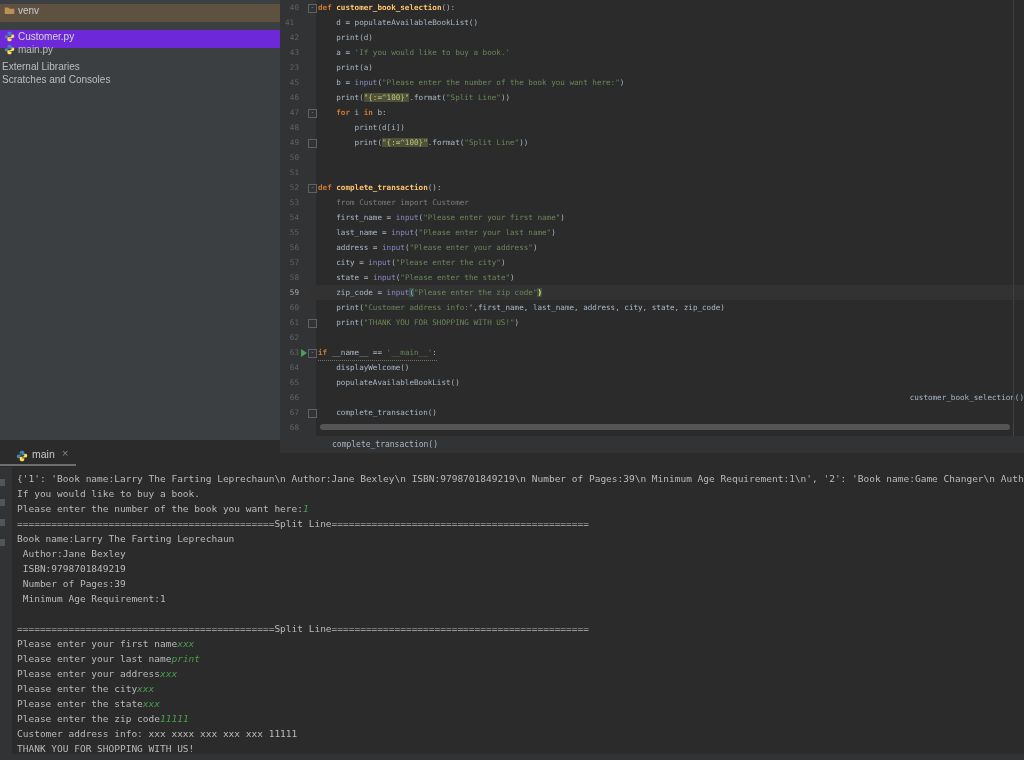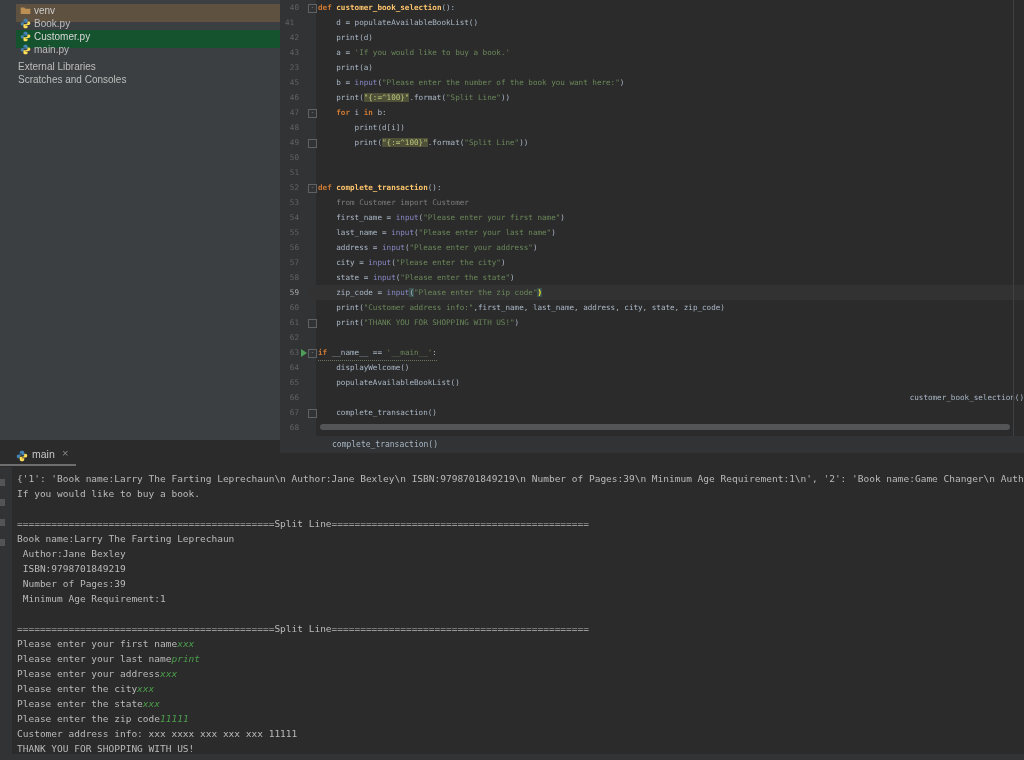--- a/index.html
+++ b/index.html
@@ -1,24 +1,24 @@
 <!DOCTYPE html>
 <html><head>
 <meta charset="utf-8">
 <style>
   html,body{margin:0;padding:0;background:#2b2b2b;}
   #app{position:relative;width:1024px;height:760px;overflow:hidden;background:#2b2b2b;font-family:"Liberation Sans",sans-serif;}
 
   
   #project{position:absolute;left:0;top:0;width:280px;height:440px;background:#3c3f41;overflow:hidden;}
-  .trow{position:absolute;left:16px;width:100%;height:18px;color:#bdbdbd;font-size:10px;line-height:13px;cursor:default;text-align:right;}
+  .trow{position:absolute;left:0;width:100%;height:18px;color:#bdbdbd;font-size:10px;line-height:13px;cursor:default;text-align:right;}
   .trow .ticon{position:absolute;left:4px;top:1px;width:11px;height:11px;}
   .trow .tlabel{position:absolute;left:18px;white-space:nowrap;}
   .trow.noicon .tlabel{left:2px;}
-  .trow.sel{background:#14532d;color:#d8d8d8;}
+  .trow.sel{background:#6d28d9;color:#d8d8d8;}
   .trow.venv{background:#5e5140;color:#cccccc;}
 
   
   #editor{position:absolute;left:280px;top:0;width:744px;height:436px;background:#2b2b2b;overflow:hidden;}
   #gutterbg{position:absolute;left:0;top:0;width:36px;height:436px;background:#313335;}
   .curline{position:absolute;left:28px;right:0;height:15px;background:#323232;}
   .gnum{position:absolute;left:0;width:19px;height:15px;text-align:right;font:7.6px "DejaVu Sans Mono",monospace;line-height:15px;color:#606366;}
   .gnum.cur{color:#a8a8a8;text-align:right;}
   .eline{position:absolute;left:38px;right:0;height:15px;font:7.6px "DejaVu Sans Mono",monospace;line-height:15px;white-space:pre;}
   .fold{position:absolute;left:28px;width:7px;height:7px;border:1px solid #5f6264;color:#9a9d9f;font-size:6px;line-height:5px;text-align:center;box-sizing:content-box;}
@@ -58,27 +58,20 @@
 <body>
 
 <div id="app">
 
   <div id="project">
       <div class="trow venv" style="top: 4px;">
         <span class="ticon"><svg width="11" height="11" viewBox="0 0 16 16">
             <path fill="#bc8f54" d="M1 3.5h5.2L8 5.5h7V13H1z"></path>
           </svg></span>
         <span class="tlabel">venv</span>
-      </div>
-      <div class="trow " style="top: 17px;">
-        <span class="ticon"><svg width="11" height="11" viewBox="0 0 16 16">
-            <path fill="#4584b6" d="M8 1c-2 0-3 .8-3 2v2h3v1H3.5C2 6 1 7 1 8.5S2 11 3.5 11H5V9.5C5 8 6 7 7.5 7H11V3c0-1.2-1-2-3-2z"></path>
-            <path fill="#ffde57" d="M8 15c2 0 3-.8 3-2v-2H8v-1h4.5c1.5 0 2.5-1 2.5-2.5S14 5 12.5 5H11v1.5C11 8 10 9 8.5 9H5v4c0 1.2 1 2 3 2z"></path>
-          </svg></span>
-        <span class="tlabel">Book.py</span>
       </div>
       <div class="trow sel" style="top: 30px;">
         <span class="ticon"><svg width="11" height="11" viewBox="0 0 16 16">
             <path fill="#4584b6" d="M8 1c-2 0-3 .8-3 2v2h3v1H3.5C2 6 1 7 1 8.5S2 11 3.5 11H5V9.5C5 8 6 7 7.5 7H11V3c0-1.2-1-2-3-2z"></path>
             <path fill="#ffde57" d="M8 15c2 0 3-.8 3-2v-2H8v-1h4.5c1.5 0 2.5-1 2.5-2.5S14 5 12.5 5H11v1.5C11 8 10 9 8.5 9H5v4c0 1.2 1 2 3 2z"></path>
           </svg></span>
         <span class="tlabel">Customer.py</span>
       </div>
       <div class="trow " style="top: 43px;">
         <span class="ticon"><svg width="11" height="11" viewBox="0 0 16 16">
@@ -187,20 +180,21 @@
   <div id="console">
     <div id="cstrip">
         <div class="cfrag" style="top: 12px;"></div>
         <div class="cfrag" style="top: 32px;"></div>
         <div class="cfrag" style="top: 52px;"></div>
         <div class="cfrag" style="top: 72px;"></div>
       </div>
     <div id="cout">
         <div class="cline" style="top: 4px;"><span class="cs-o">{'1': 'Book name:Larry The Farting Leprechaun\n Author:Jane Bexley\n ISBN:9798701849219\n Number of Pages:39\n Minimum Age Requirement:1\n', '2': 'Book name:Game Changer\n Autho</span></div>
         <div class="cline" style="top: 19px;"><span class="cs-o">If you would like to buy a book.</span></div>
+        <div class="cline" style="top: 34px;"><span class="cs-o">Please enter the number of the book you want here:</span><span class="cs-i">1</span></div>
         <div class="cline" style="top: 49px;"><span class="cs-o">=============================================Split Line=============================================</span></div>
         <div class="cline" style="top: 64px;"><span class="cs-o">Book name:Larry The Farting Leprechaun</span></div>
         <div class="cline" style="top: 79px;"><span class="cs-o"> Author:Jane Bexley</span></div>
         <div class="cline" style="top: 94px;"><span class="cs-o"> ISBN:9798701849219</span></div>
         <div class="cline" style="top: 109px;"><span class="cs-o"> Number of Pages:39</span></div>
         <div class="cline" style="top: 124px;"><span class="cs-o"> Minimum Age Requirement:1</span></div>
         <div class="cline" style="top: 139px;"><span class="cs-o"></span></div>
         <div class="cline" style="top: 154px;"><span class="cs-o">=============================================Split Line=============================================</span></div>
         <div class="cline" style="top: 169px;"><span class="cs-o">Please enter your first name</span><span class="cs-i">xxx</span></div>
         <div class="cline" style="top: 184px;"><span class="cs-o">Please enter your last name</span><span class="cs-i">print</span></div>

